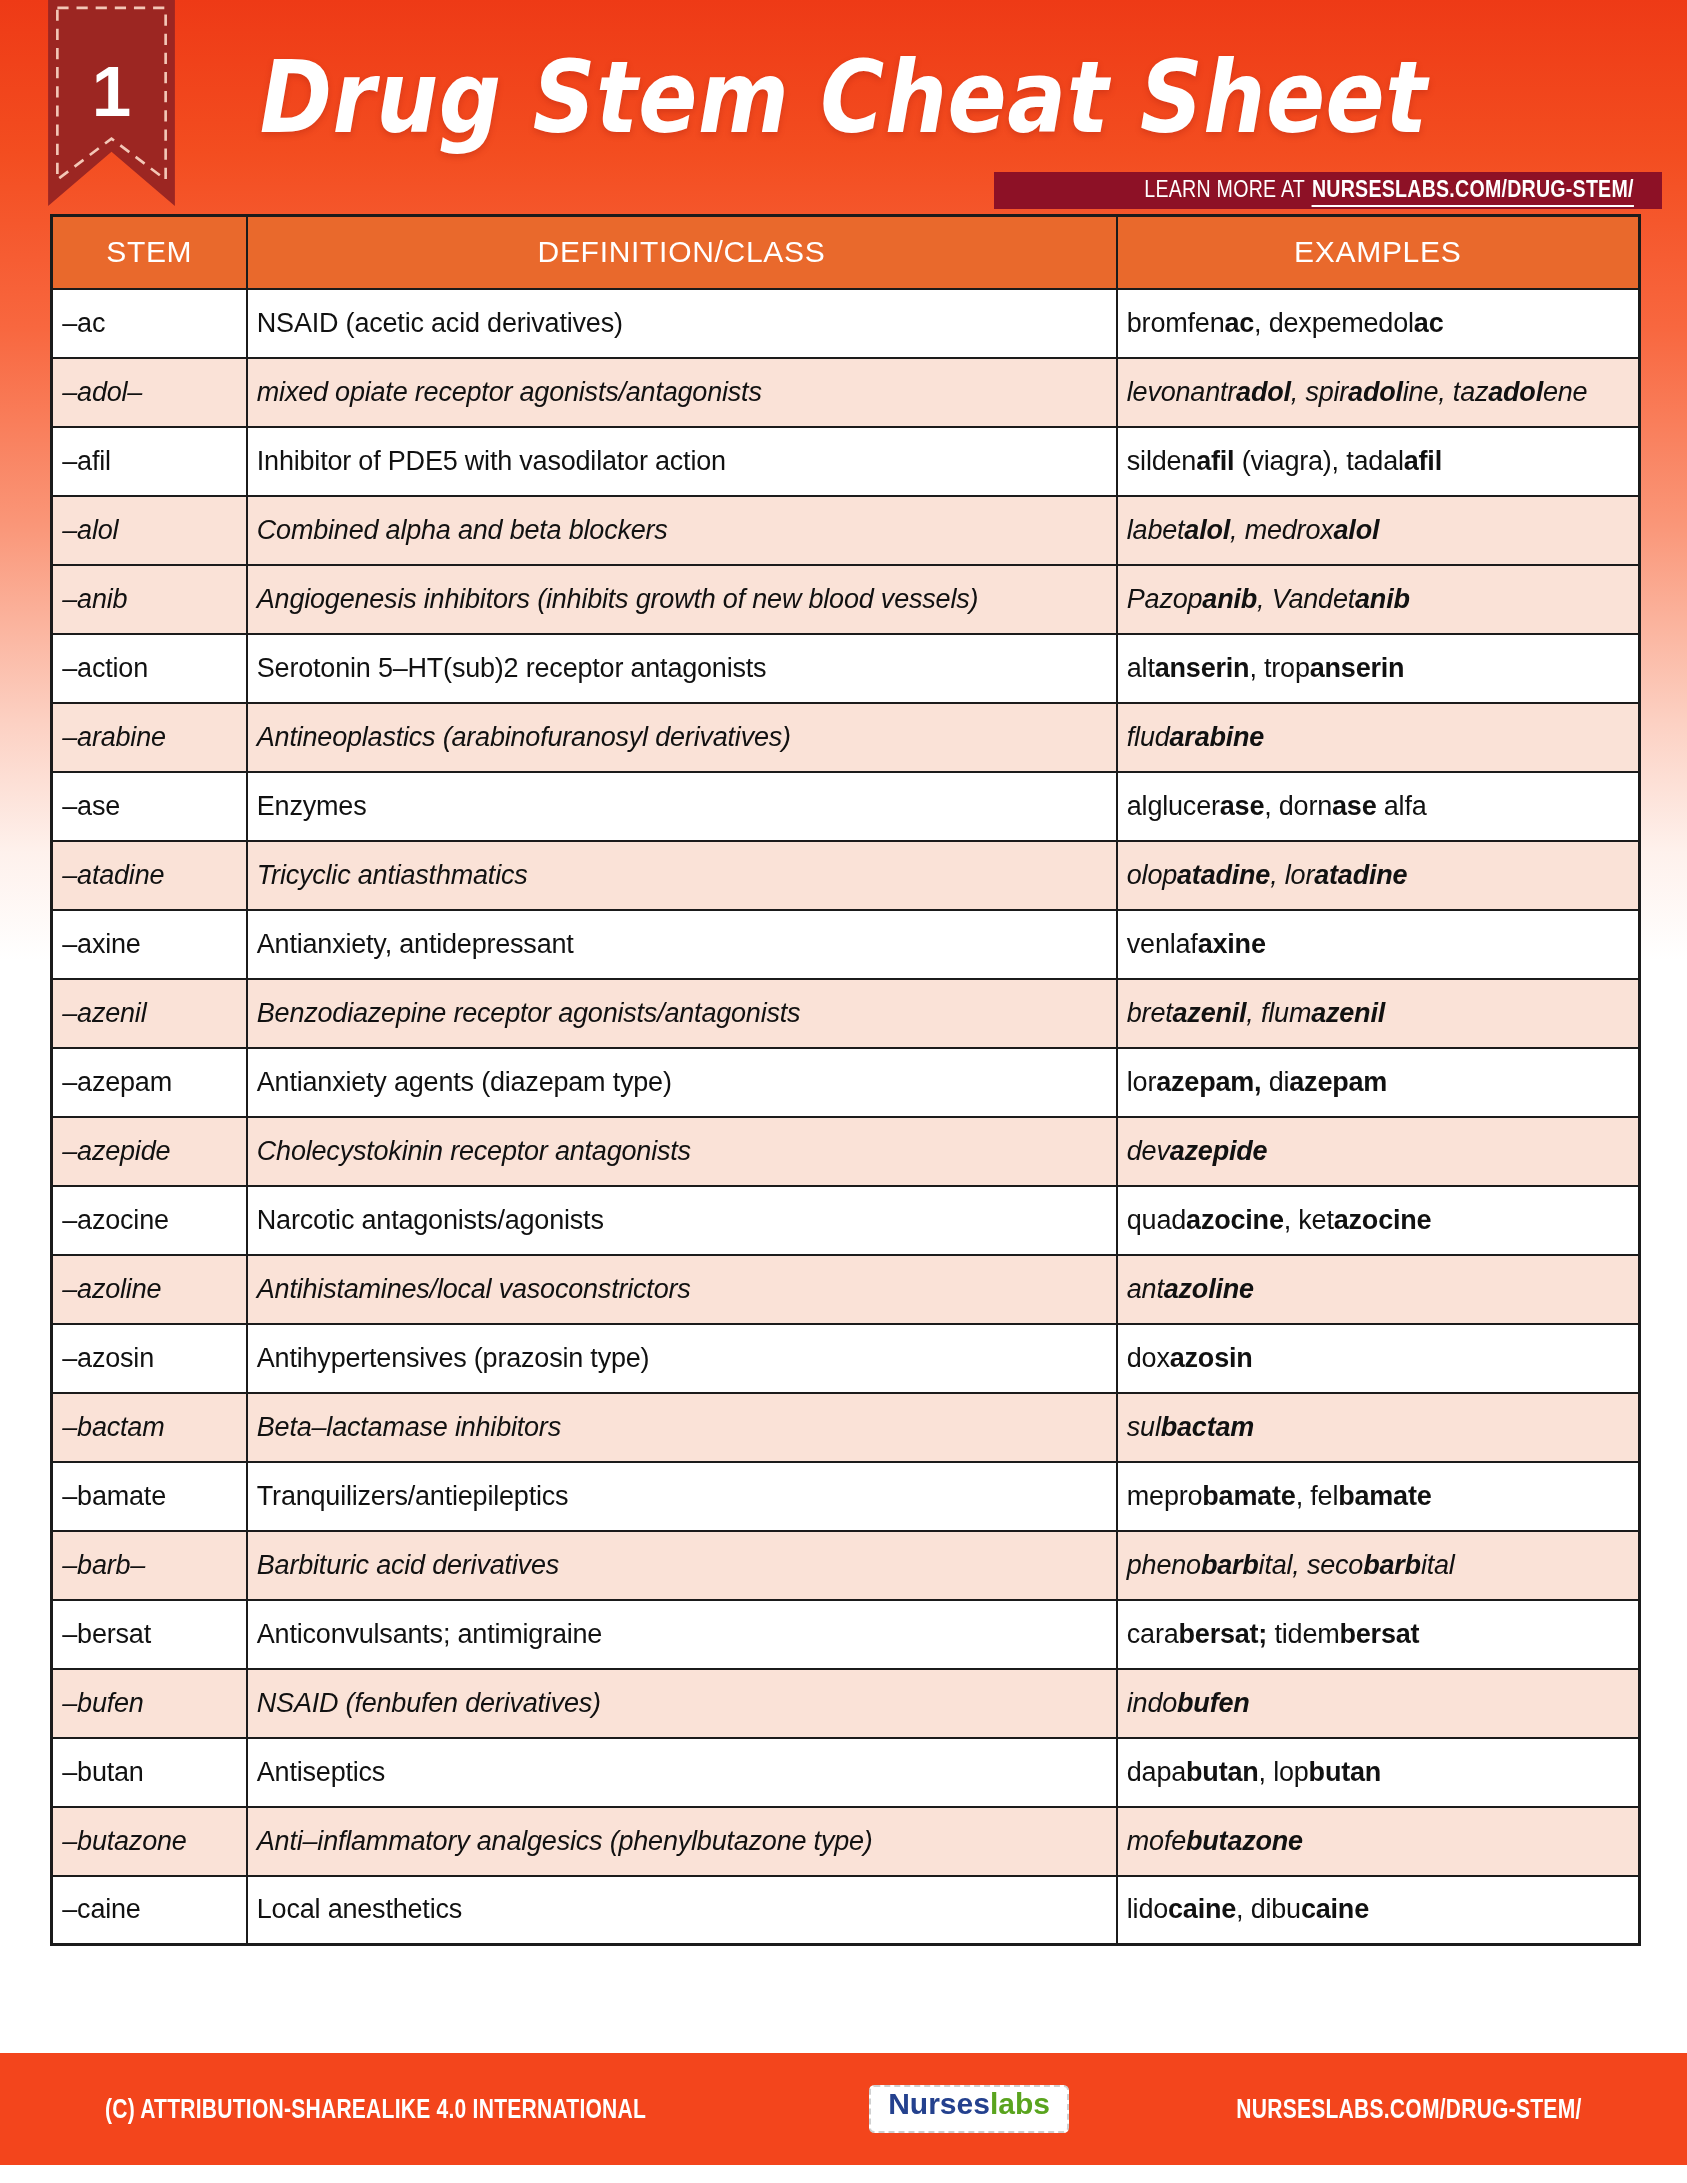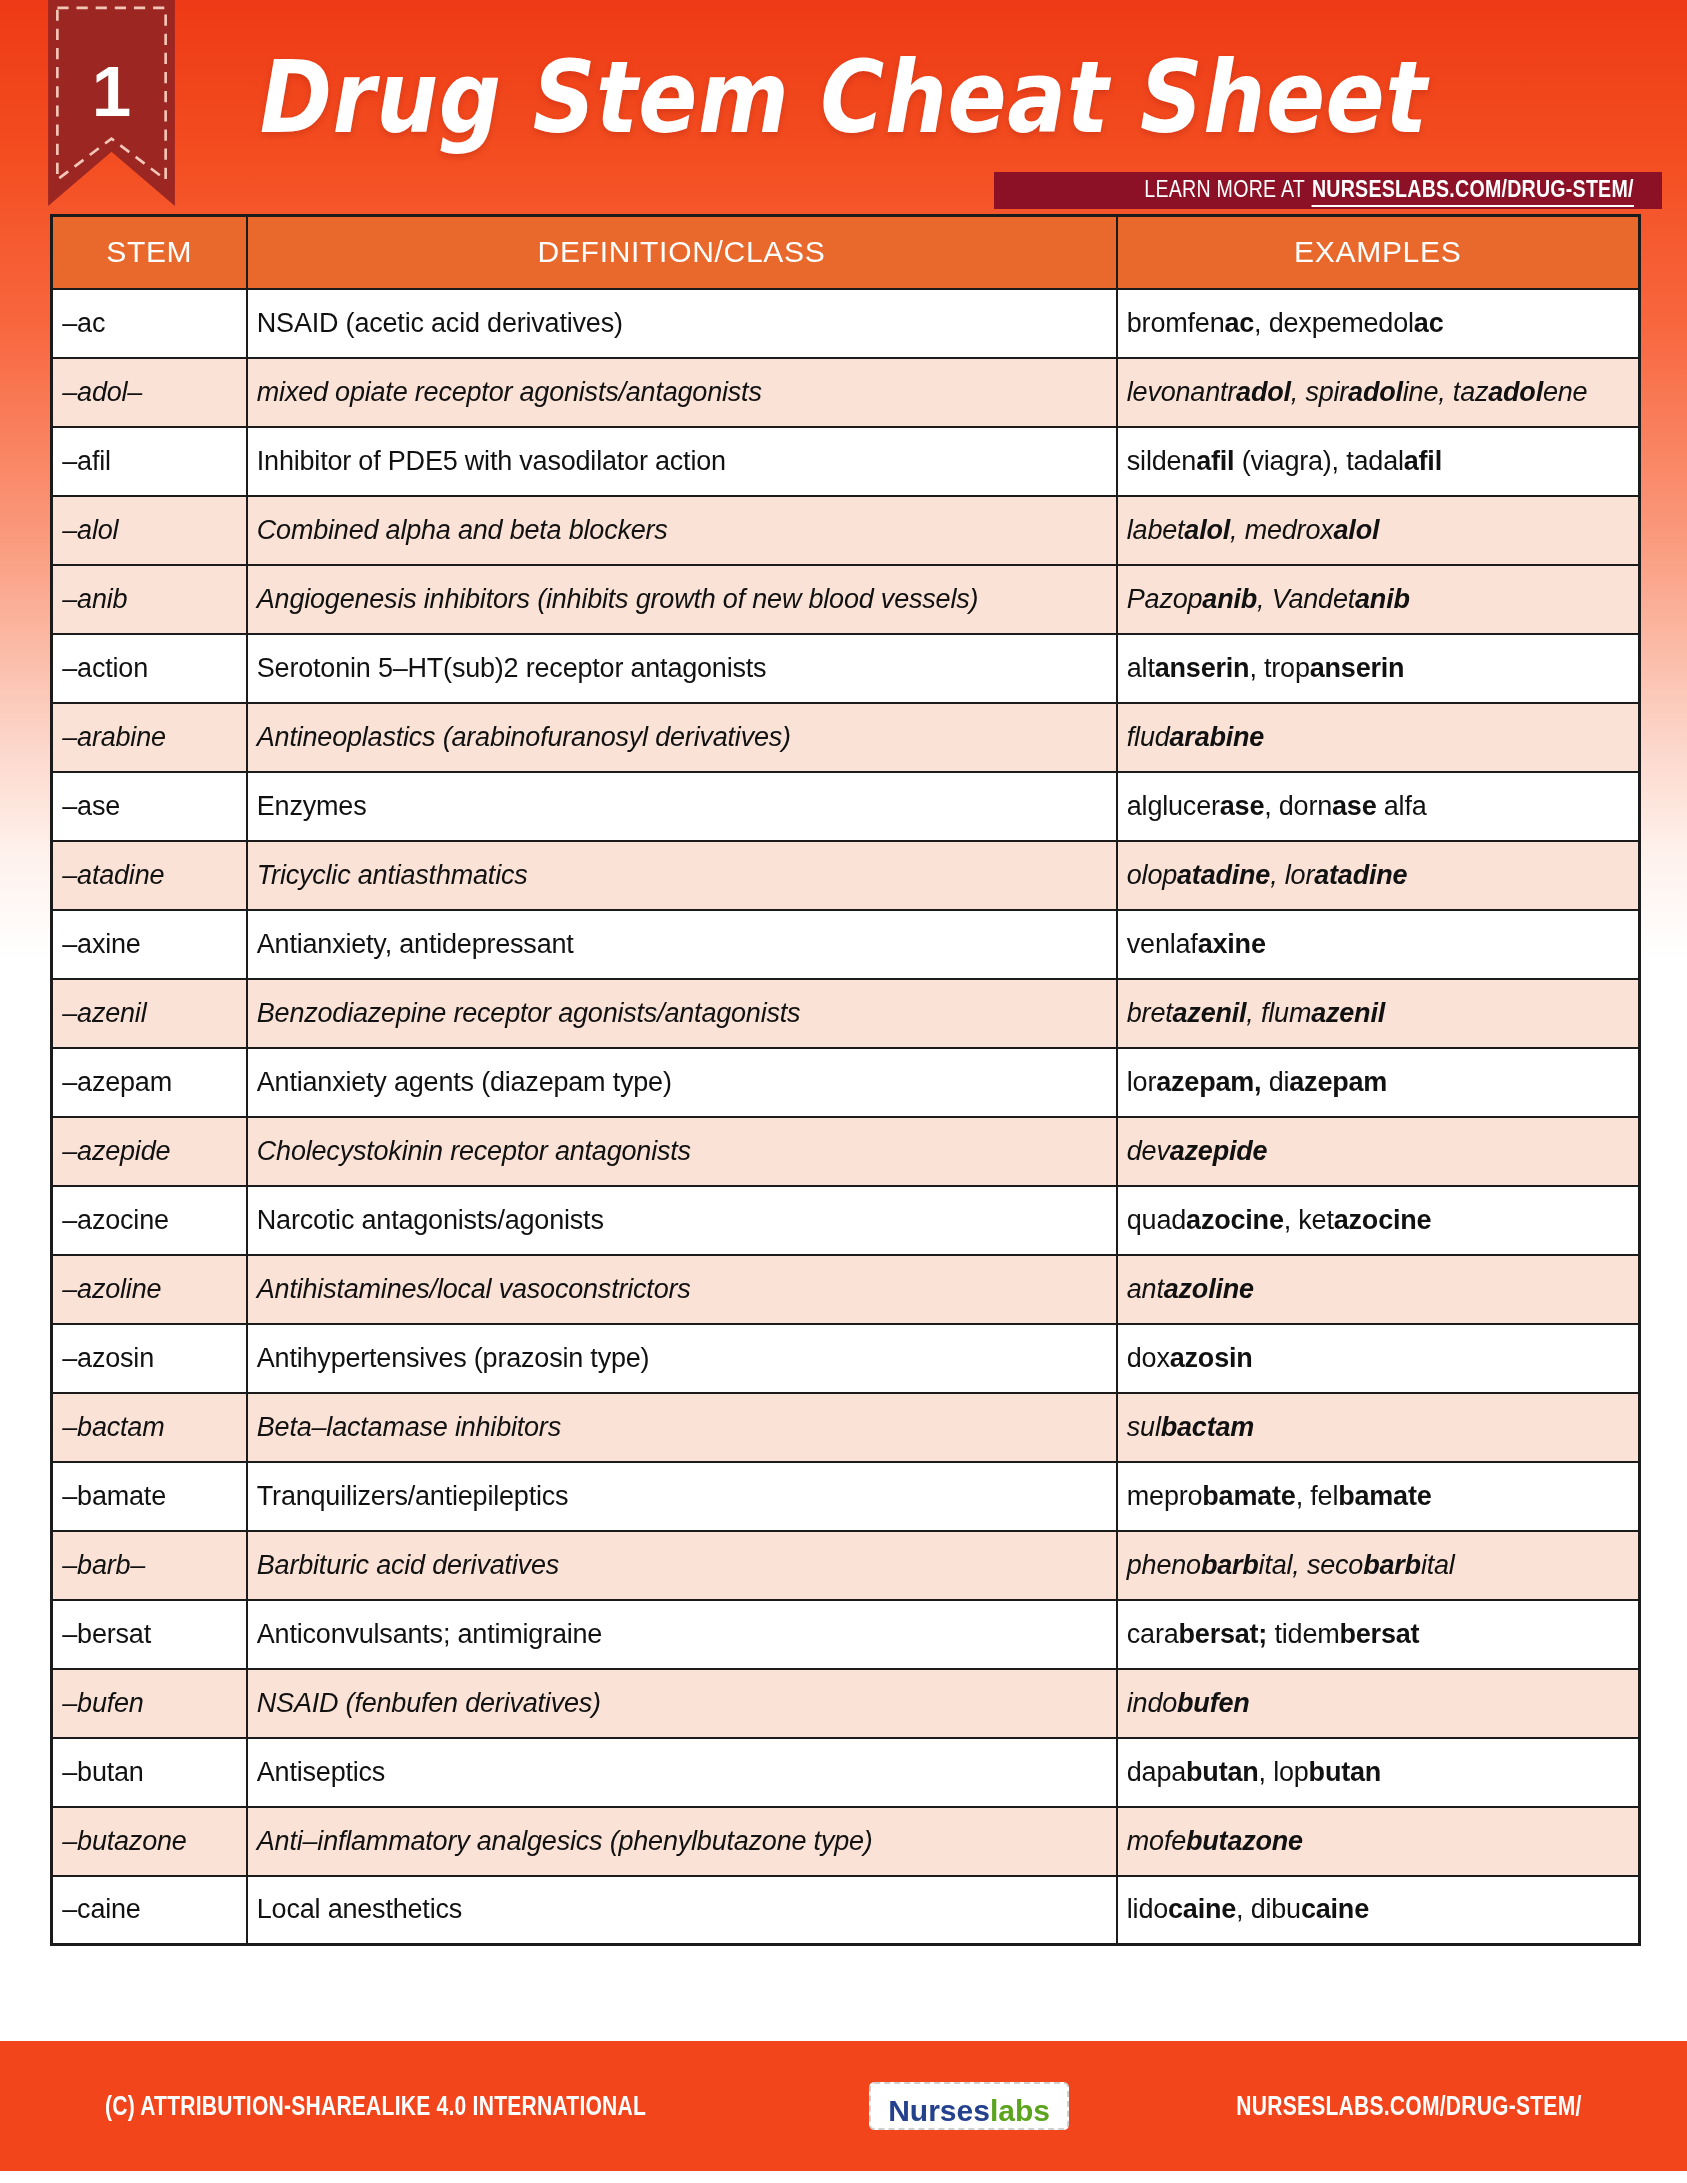--- a/index.html
+++ b/index.html
@@ -63,34 +63,34 @@
   table.drug td {
     height:69px; color:#111111; font-size:27px; letter-spacing:-0.2px;
     padding:0 6.6px 0 9.3px; overflow:hidden; white-space:nowrap;
   }
   table.drug tr.alt td { background:#fae2d7;font-style:italic; }
   td.c-stem { font-size:28.4px; }
   td.c-ex b { font-weight:bold; }
 
   
   .footer {
-    position:absolute; left:0; right:0; bottom:12px; height:130px;
+    position:absolute; left:0; right:0; bottom:18px; height:112px;
     background:#f3451c; color:#ffffff;
     display:flex; align-items:center; justify-content:space-between;
     padding:0 105px;
   }
   .foot-text {
     font-size:27px; font-weight:bold; letter-spacing:0.3px; white-space:nowrap;
   }
   .foot-left  { transform:scaleX(0.78); transform-origin:left center; }
   .foot-right { transform:scaleX(0.78); transform-origin:right center; }
   .logo-box {
     background:#ffffff; border:2px dashed #cfcfcf; border-radius:5.3px;
     height:48px; padding:0 17px;
-    display:flex; align-items:flex-end; justify-content:center;
+    display:flex; align-items:flex-start; justify-content:center;
   }
   .logo-text { font-size:30px; font-weight:bold; white-space:nowrap; }
   .logo-nurses { color:#24418e; }
   .logo-labs { color:#5aa41e; }
 </style>
 </head>
 <body>
 
 <svg class="ribbon" viewBox="0 0 192 312" aria-hidden="true">
   <path d="M0 0 H192 V312 L96 230 L0 312 Z" fill="#9c2622"></path>

